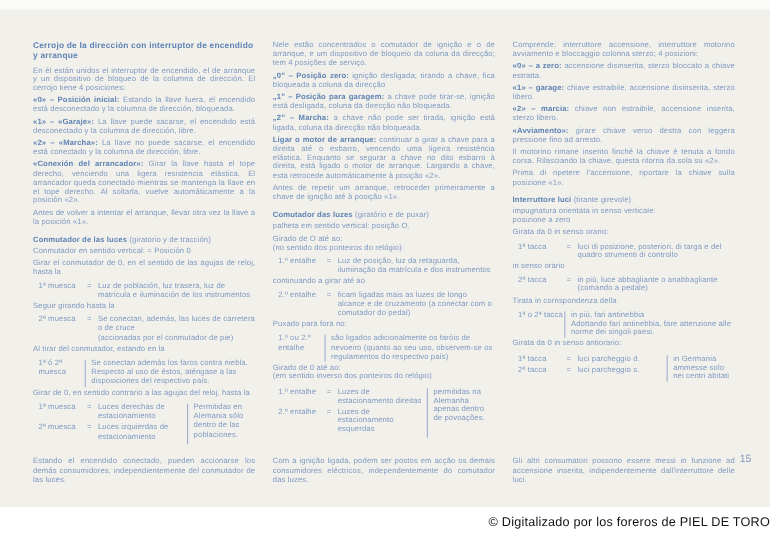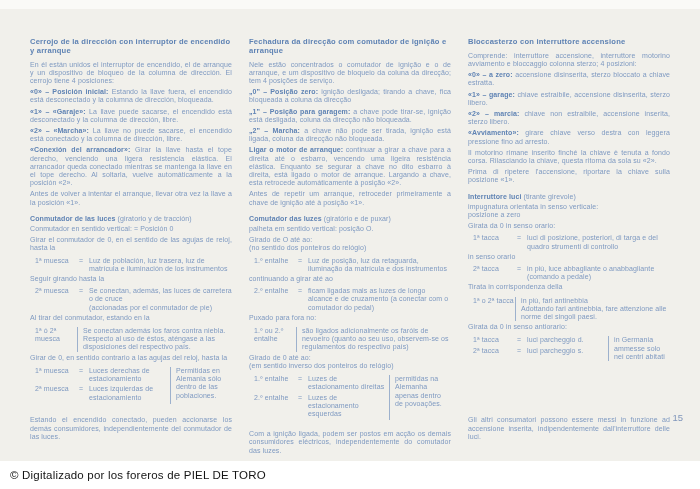--- a/index.html
+++ b/index.html
@@ -7,21 +7,21 @@
     width:700px;height:489px;position:relative;background:#ffffff;
     font-family:"Liberation Sans", sans-serif;overflow:hidden;
   }
   .scan{
     position:absolute;top:0;left:0;width:700px;height:461px;
     background:#f1f0eb;
   }
   .scan-topstrip{position:absolute;top:0;left:0;width:700px;height:9px;background:#fafaf7;}
   .columns{
     position:absolute;top:38px;left:30px;width:640px;
-    display:flex;justify-content:space-between;
+    display:flex;gap:16px;
   }
   .col{
     width:202px;height:406px;display:flex;flex-direction:column;
     color:#7e99c1;font-size:7px;line-height:8.2px;letter-spacing:0.1px;
   }
   .h1{
     font-weight:bold;color:#5f83b4;font-size:7.6px;line-height:8.8px;
     margin:0 0 5px 0;letter-spacing:0.2px;
   }
   .p{margin:0 0 3px 0;text-align:justify;}
@@ -38,21 +38,21 @@
   .park{display:flex;margin:2px 0;padding-left:5px;}
   .parkleft{flex:1;}
   .park .def{padding-left:0;margin:0 0 2px 0;}
   .note{width:56px;flex:none;border-left:1px solid #9db1cd;padding-left:5px;}
   .final{margin-top:auto;padding-top:8px;text-align:justify;}
   .pagenum{
     position:absolute;top:412px;right:17px;color:#8096bb;font-size:9.5px;
   }
   .footer{
     position:absolute;left:0;top:461px;width:700px;height:28px;background:#ffffff;
-    display:flex;align-items:center;
+    display:flex;align-items:center;justify-content:flex-end;
   }
   .footer-text{
     margin-left:10px;color:#141414;font-size:11.5px;letter-spacing:0.2px;
   }
 </style>
 </head>
 <body>
 
 <div class="scan">
   <div class="scan-topstrip"></div>
@@ -97,21 +97,20 @@
               <span class="term">2ª muesca</span>
               <span class="eq">=</span>
               <span class="desc">Luces izquierdas de estacionamiento</span>
             </div>
           </div>
           <div class="note pre">Permitidas en Alemania sólo dentro de las poblaciones.</div>
         </div>
         <div class="p pre final">Estando el encendido conectado, pueden accionarse los demás consumidores, independientemente del conmutador de las luces.</div>
       </div>
       <div class="col">
-        <div class="h1">Fechadura da direcção com comutador de ignição e arranque</div>
         <div class="p pre">Nele estão concentrados o comutador de ignição e o de arranque, e um dispositivo de bloqueio da coluna da direcção; tem 4 posições de serviço.</div>
         <div class="p"><span class="b">„0” – Posição zero:</span> <span>ignição desligada; tirando a chave, fica bloqueada a coluna da direcção</span></div>
         <div class="p"><span class="b">„1” – Posição para garagem:</span> <span>a chave pode tirar-se, ignição está desligada, coluna da direcção não bloqueada.</span></div>
         <div class="p"><span class="b">„2” – Marcha:</span> <span>a chave não pode ser tirada, ignição está ligada, coluna da direcção não bloqueada.</span></div>
         <div class="p"><span class="b">Ligar o motor de arranque:</span> <span>continuar a girar a chave para a direita até o esbarro, vencendo uma ligeira resistência elástica. Enquanto se segurar a chave no dito esbarro à direita, está ligado o motor de arranque. Largando a chave, esta retrocede automáticamente à posição «2».</span></div>
         <div class="p pre">Antes de repetir um arranque, retroceder primeiramente a chave de ignição até à posição «1».</div>
         <div class="h2"><span class="b">Comutador das luzes</span> <span>(giratório e de puxar)</span></div>
         <div class="p pre">palheta em sentido vertical: posição O.</div>
         <div class="p pre">Girado de O até ao:
 (no sentido dos ponteiros do relógio)</div>
@@ -144,21 +143,20 @@
               <span class="term">2.º entalhe</span>
               <span class="eq">=</span>
               <span class="desc">Luzes de estacionamento esquerdas</span>
             </div>
           </div>
           <div class="note pre">permitidas na Alemanha apenas dentro de povoações.</div>
         </div>
         <div class="p pre final">Com a ignição ligada, podem ser postos em acção os demais consumidores eléctricos, independentemente do comutador das luzes.</div>
       </div>
       <div class="col">
-        <div class="h1">Bloccasterzo con interruttore accensione</div>
         <div class="p pre">Comprende: interruttore accensione, interruttore motorino avviamento e bloccaggio colonna sterzo; 4 posizioni:</div>
         <div class="p"><span class="b">«0» – a zero:</span> <span>accensione disinserita, sterzo bloccato a chiave estratta.</span></div>
         <div class="p"><span class="b">«1» – garage:</span> <span>chiave estraibile, accensione disinserita, sterzo libero.</span></div>
         <div class="p"><span class="b">«2» – marcia:</span> <span>chiave non estraibile, accensione inserita, sterzo libero.</span></div>
         <div class="p"><span class="b">«Avviamento»:</span> <span>girare chiave verso destra con leggera pressione fino ad arresto.</span></div>
         <div class="p pre">Il motorino rimane inserito finché la chiave è tenuta a fondo corsa. Rilasciando la chiave, questa ritorna da sola su «2».</div>
         <div class="p pre">Prima di ripetere l'accensione, riportare la chiave sulla posizione «1».</div>
         <div class="h2"><span class="b">Interruttore luci</span> <span>(tirante girevole)</span></div>
         <div class="p pre">impugnatura orientata in senso verticale:
 posizione a zero</div>

